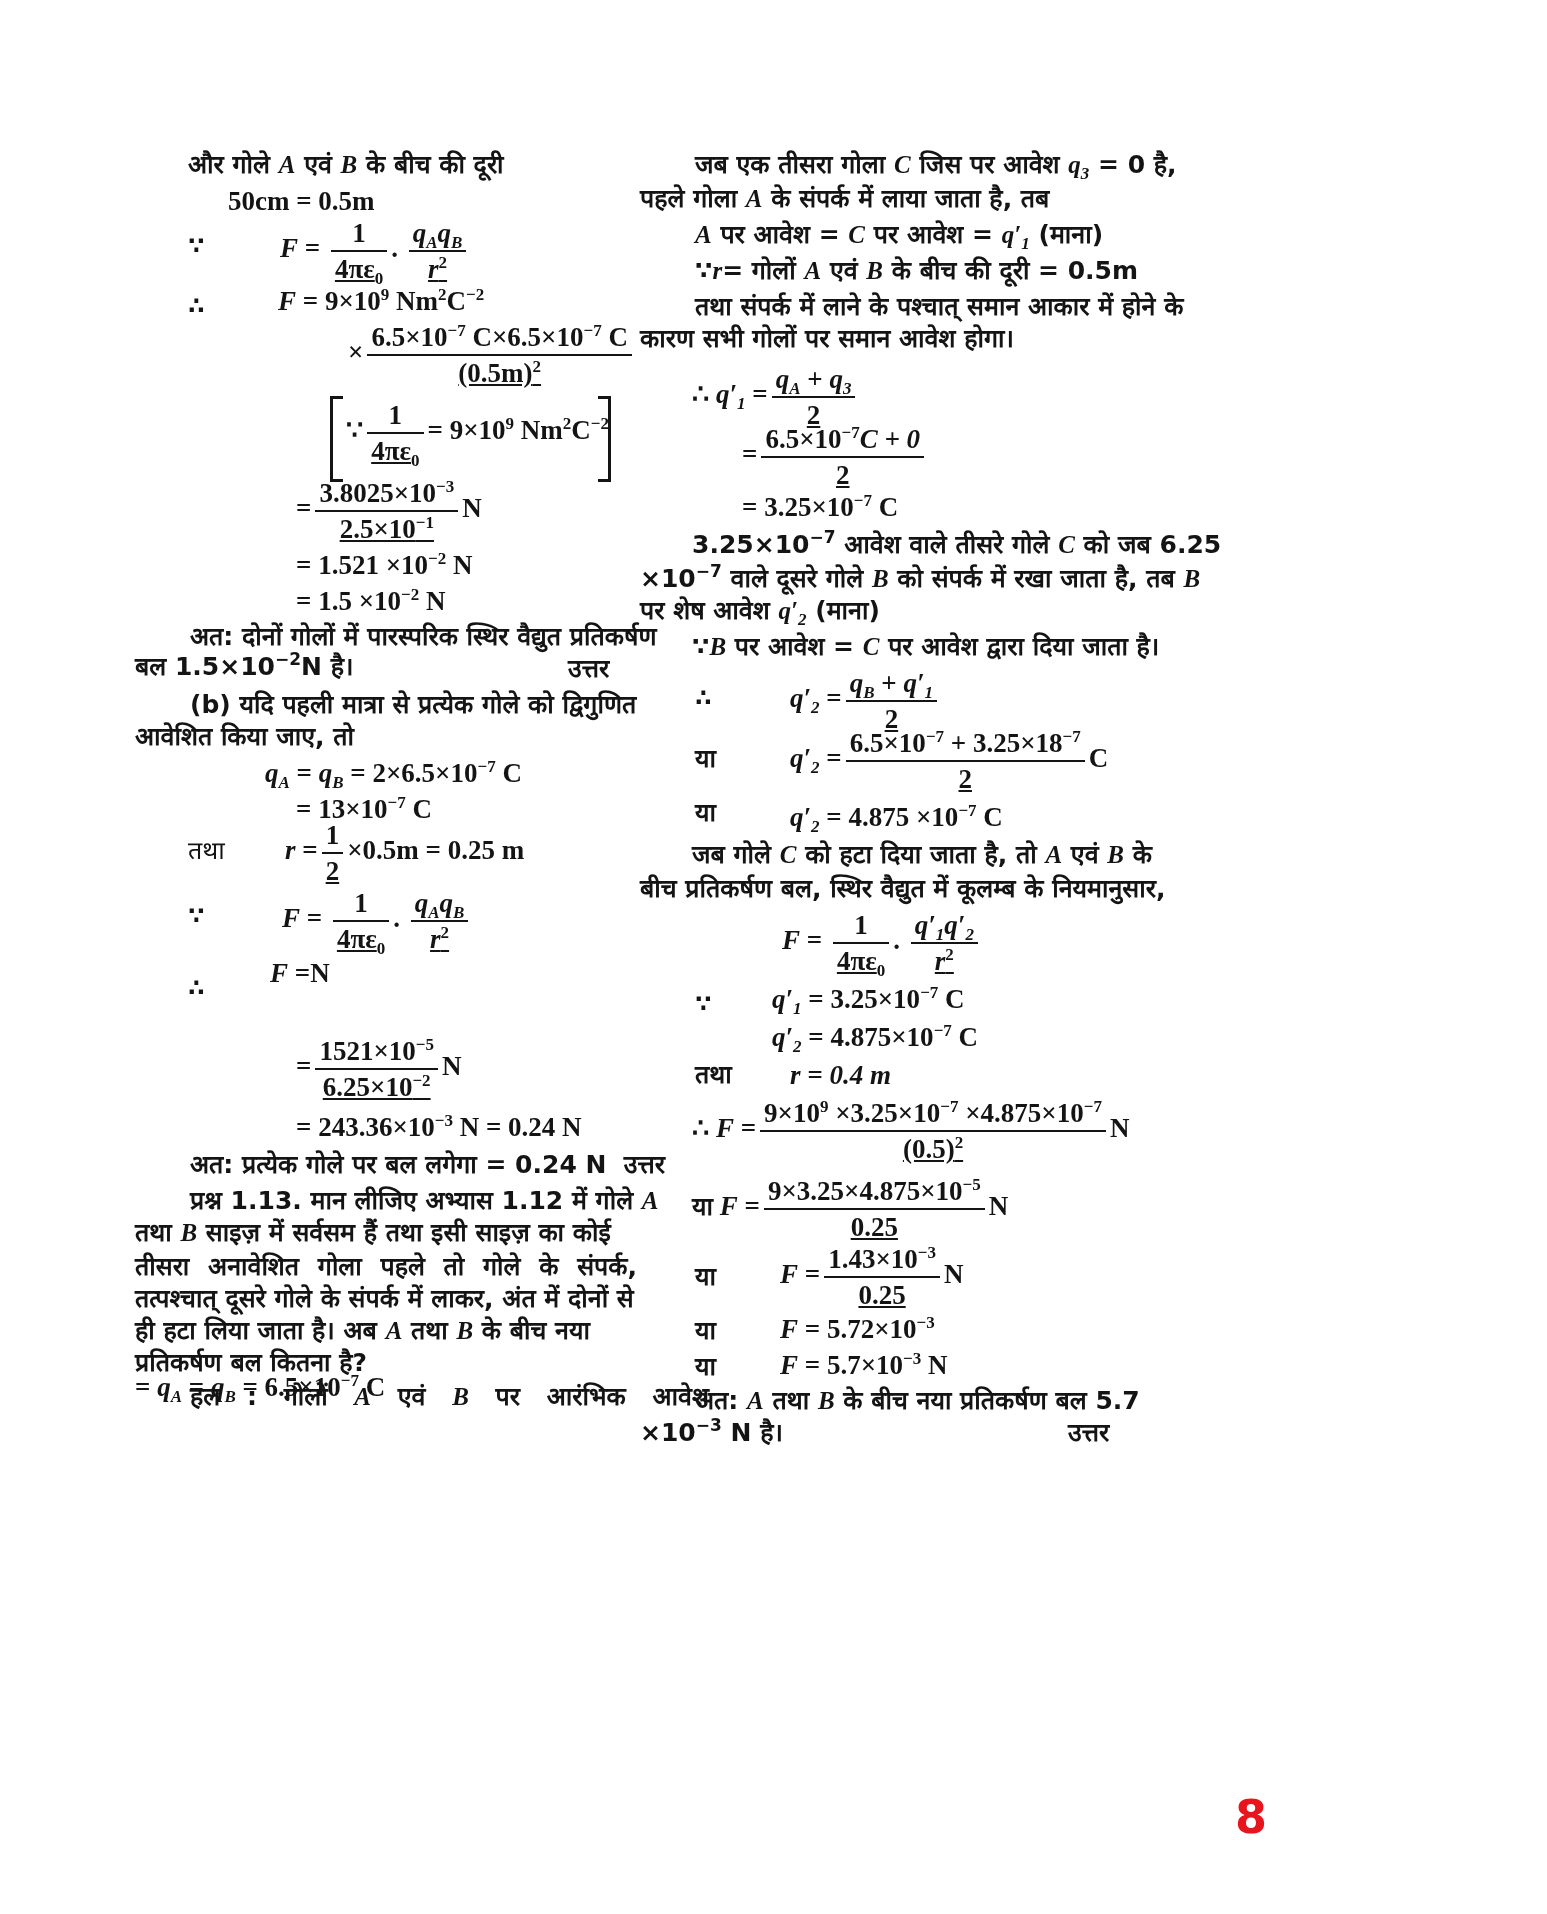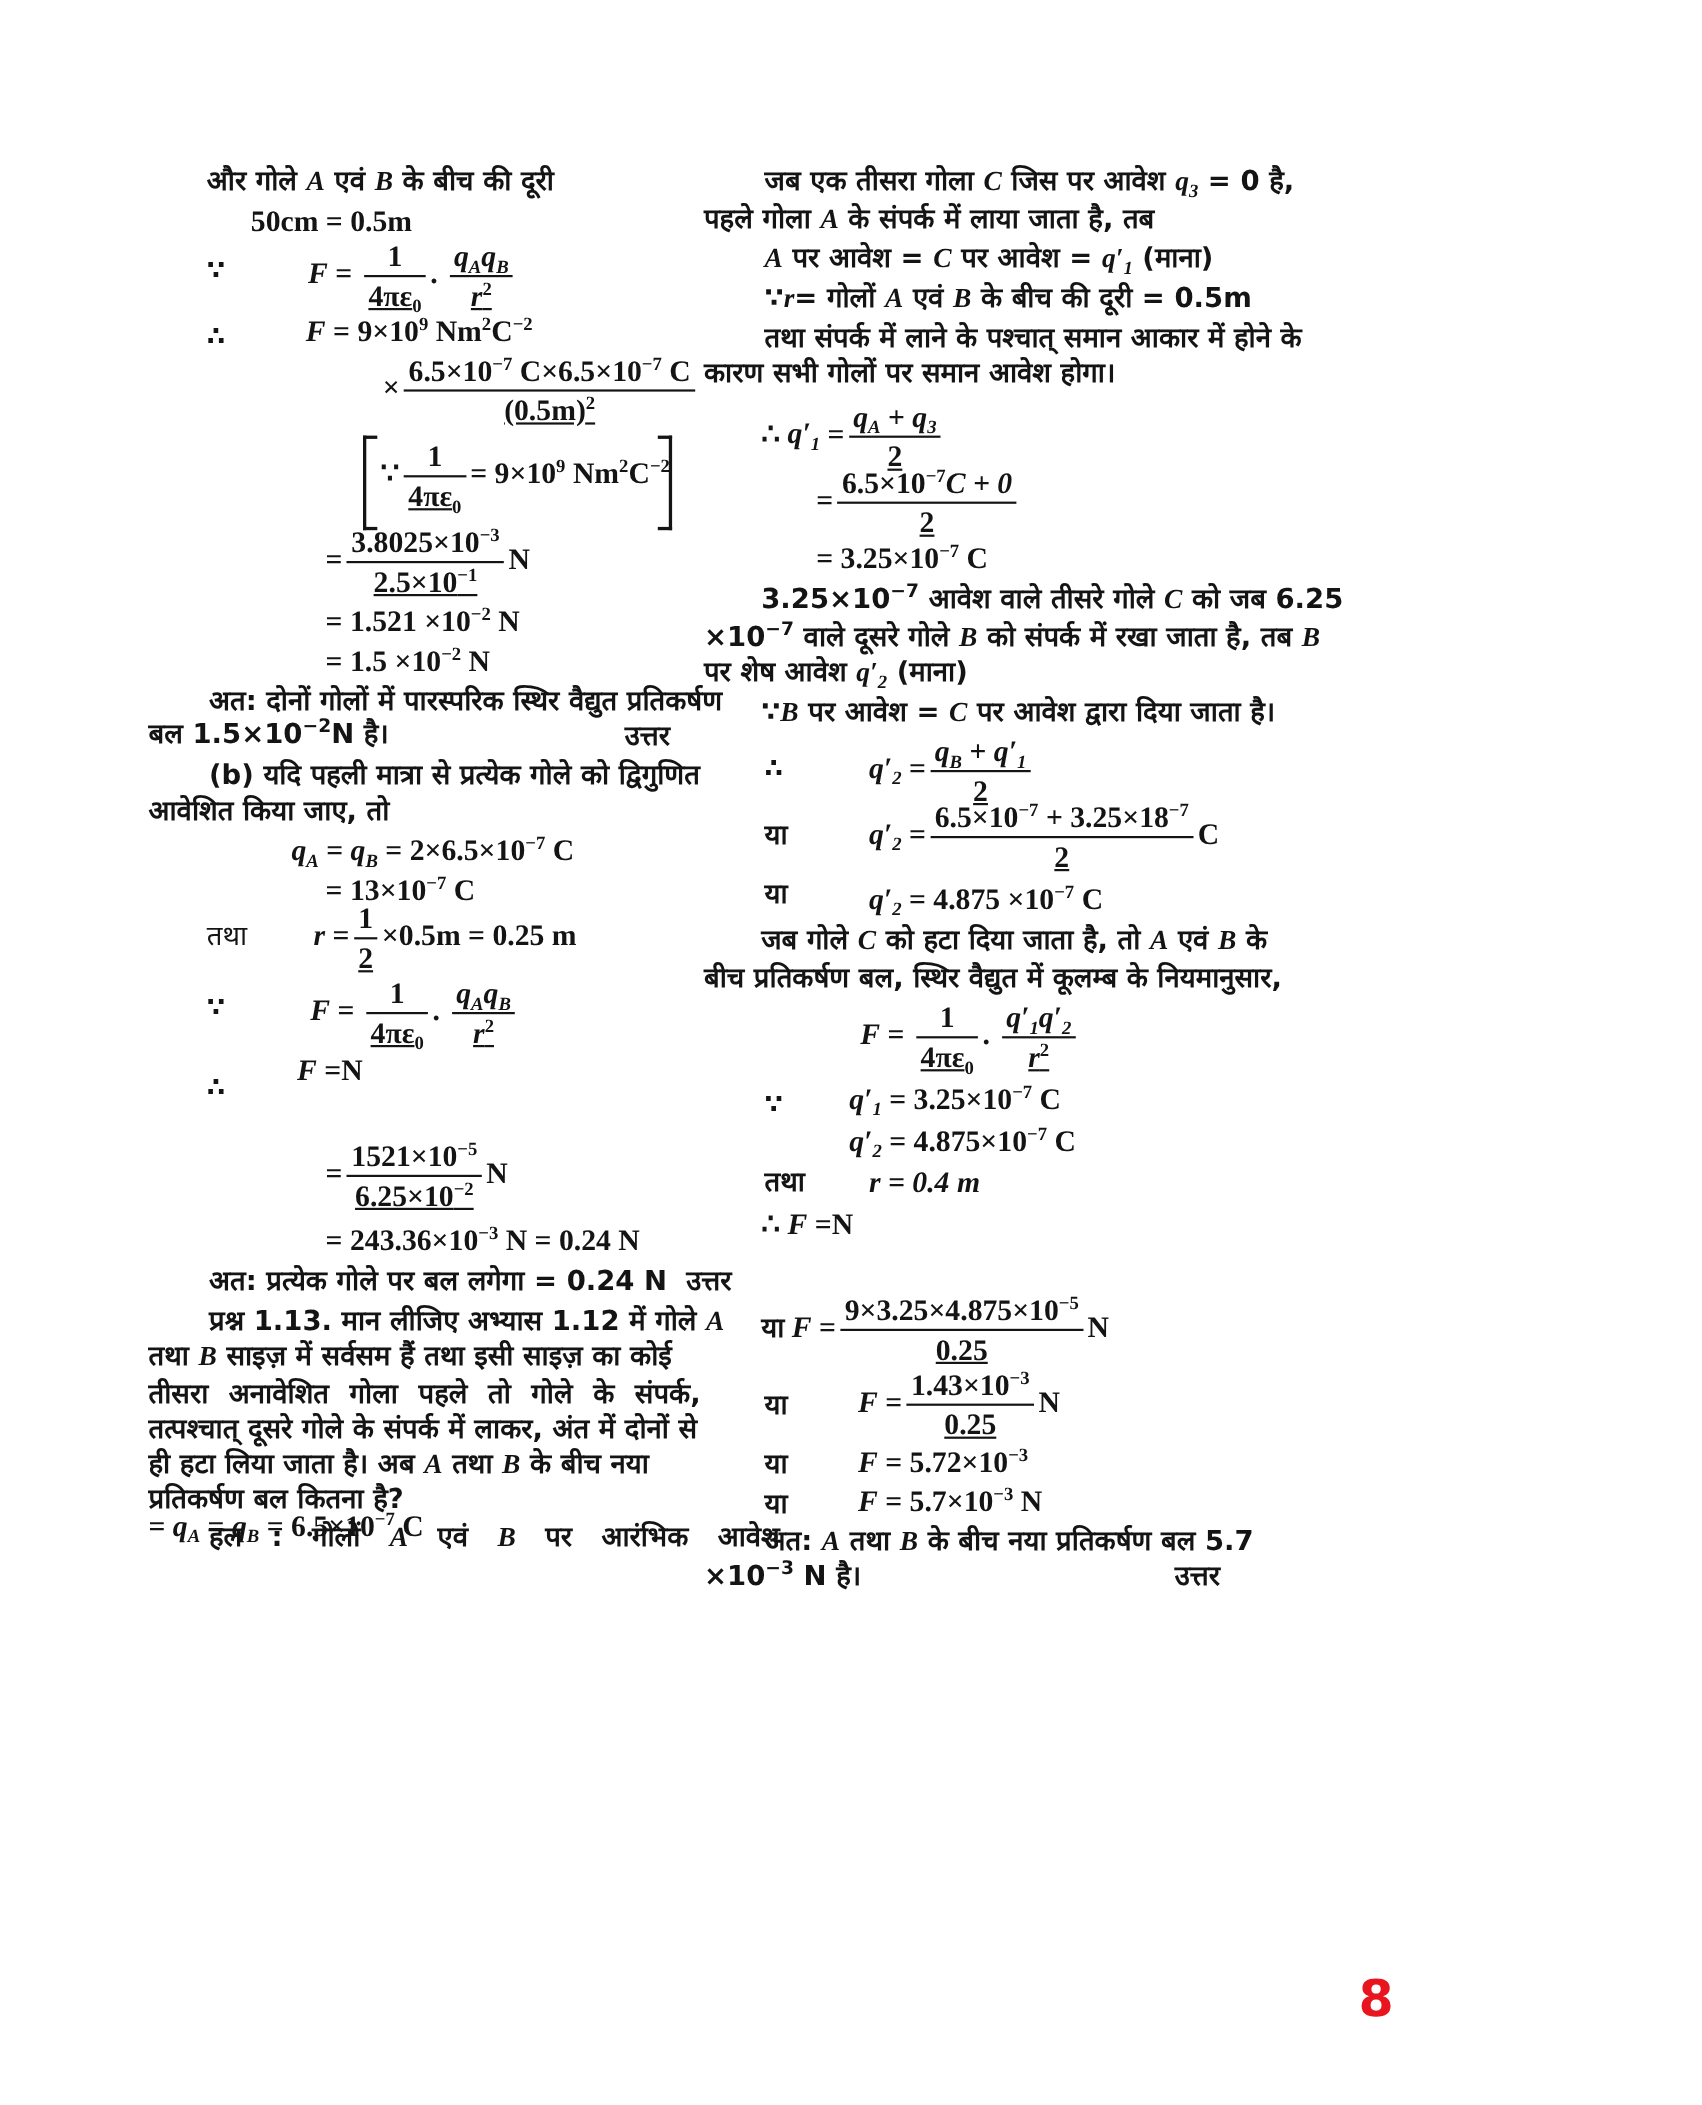--- a/index.html
+++ b/index.html
@@ -252,21 +252,24 @@
   <div class="line math" style="left:772px;top:984px;">
     <i class="v">q′<sub>1</sub></i> <span>= 3.25×10</span><sup>−7</sup> <span>C</span>
   </div>
   <div class="line math" style="left:772px;top:1022px;">
     <i class="v">q′<sub>2</sub></i> <span>= 4.875×10</span><sup>−7</sup> <span>C</span>
   </div>
   <div class="line txt" style="left:695px;top:1060px;">तथा</div>
   <div class="line math" style="left:790px;top:1060px;font-style:italic;">r = 0.4 m</div>
 
   <div class="line math" style="left:692px;top:1098px;">
-    ∴ <i class="v">F</i> =<span>N</span>
+    ∴ <i class="v">F</i> =<span class="frac">
+      <span class="num"><span>9×10</span><sup>9</sup> <span>×3.25×10</span><sup>−7</sup> <span>×4.875×10</span><sup>−7</sup></span>
+      <span class="den"><span>(0.5)</span><sup>2</sup></span>
+    </span><span>N</span>
   </div>
 
   <div class="line math" style="left:692px;top:1176px;">
     <span class="txt">या</span> <i class="v">F</i> =<span class="frac">
       <span class="num"><span>9×3.25×4.875×10</span><sup>−5</sup></span>
       <span class="den">0.25</span>
     </span><span>N</span>
   </div>
 
   <div class="line txt" style="left:695px;top:1262px;">या</div>

